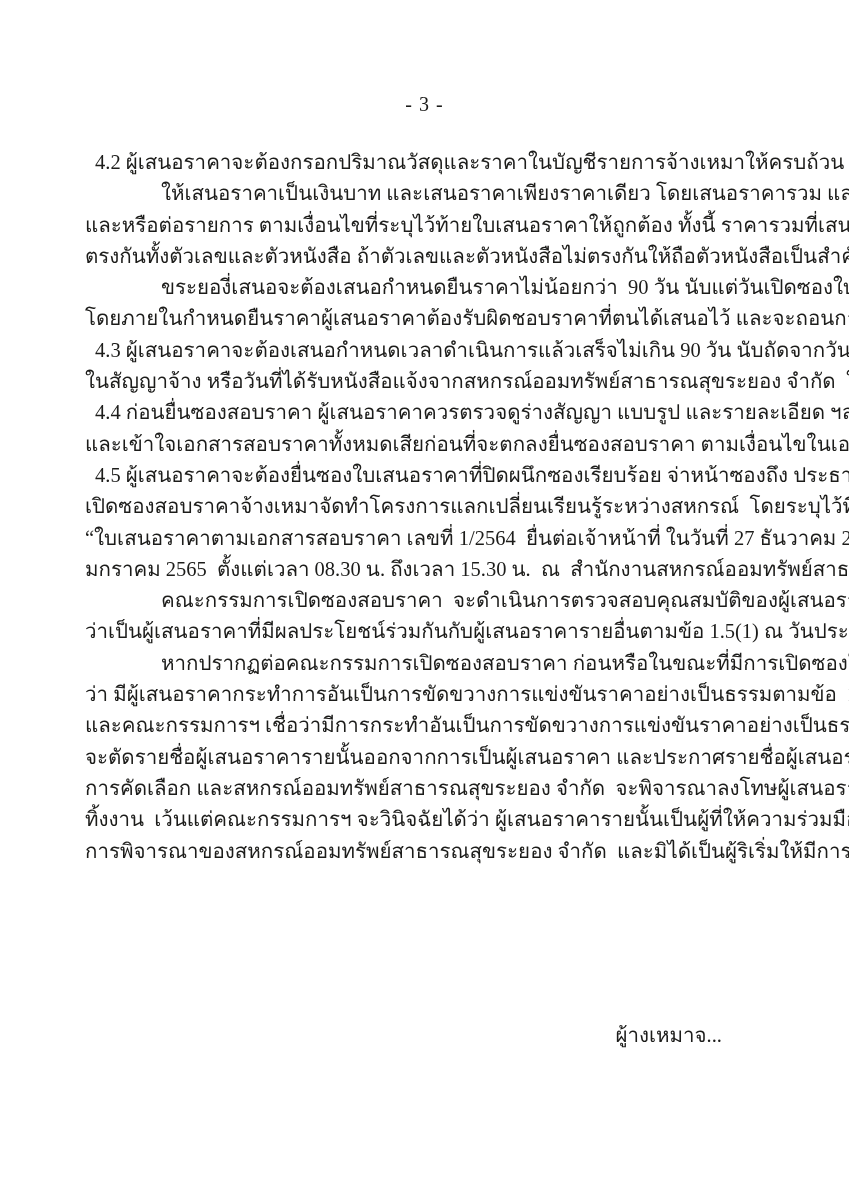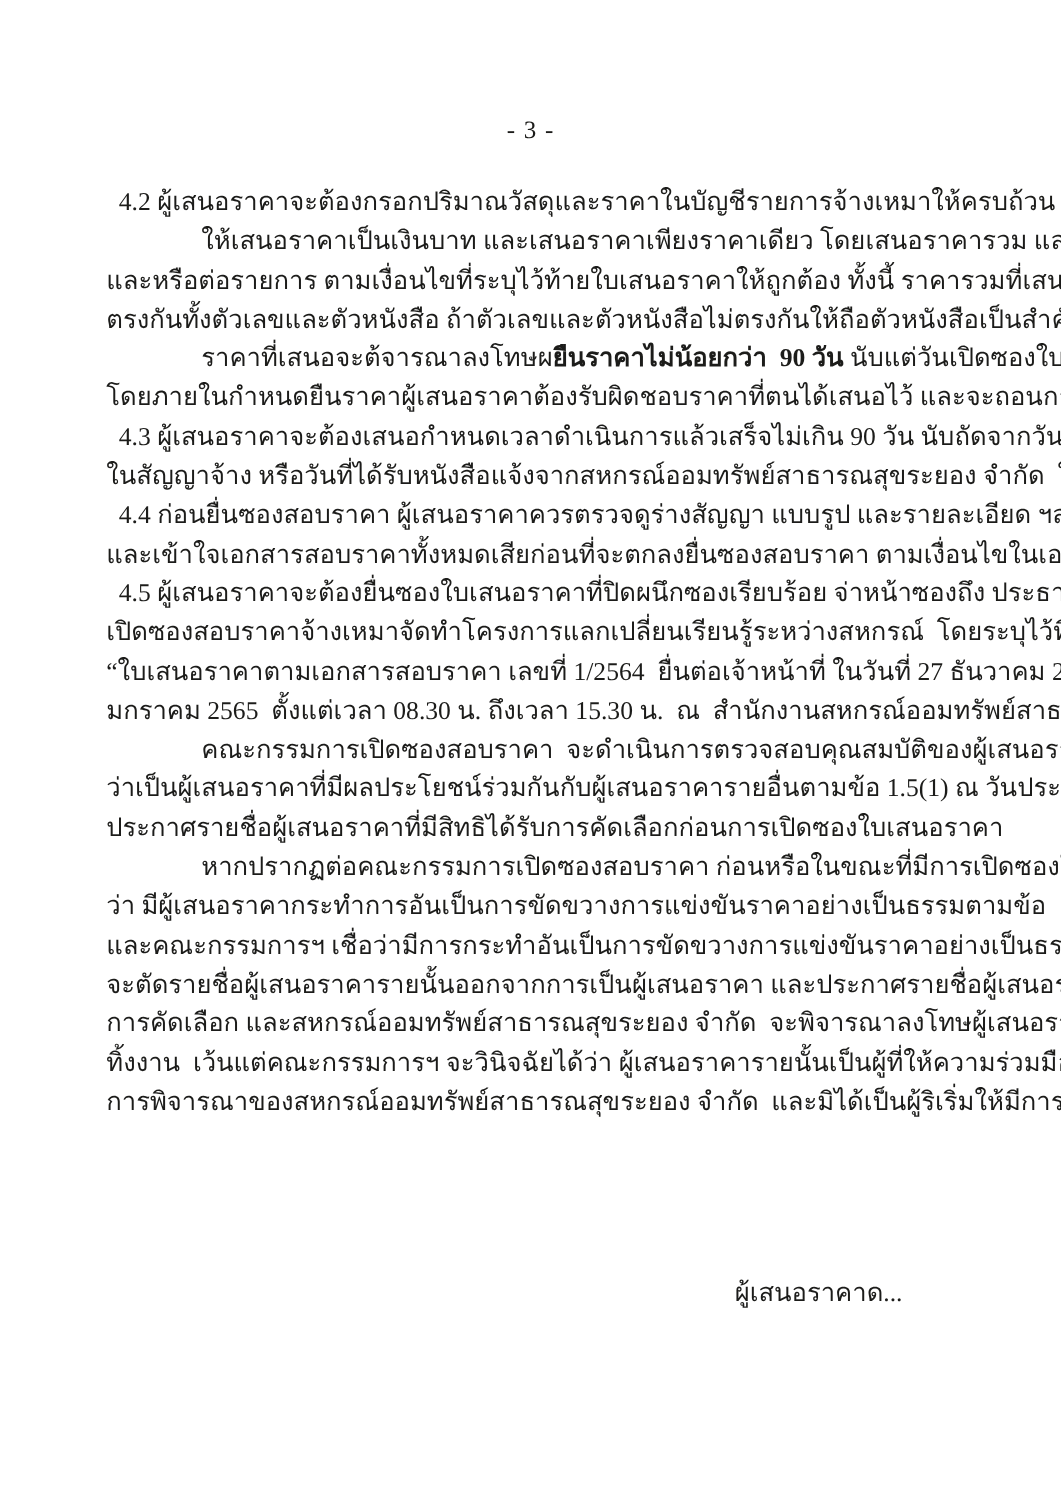--- a/index.html
+++ b/index.html
@@ -40,56 +40,55 @@
     white-space: pre;
     font-size: 20.5px;
     line-height: 31.3px;
     height: 31.3px;
     overflow: visible;
   }
   .indent-none { padding-left: 0; }
   .indent-item { padding-left: 10px; }
   .indent-para { padding-left: 76px; }
   .run { font-weight: normal; }
-  .run-bold { font-weight: bold; }
+  .run-bold { font-weight: normal; }
   .footer-line {
     position: absolute;
     top: 1020px;
     right: 127px;
     font-size: 20.5px;
     line-height: 31.3px;
   }
 </style>
 </head>
 <body>
 
 <div class="page">
   <div class="page-number">- 3 -</div>
 
   <div class="content">
       <div class="line indent-item"><span class="run">4.2 ผู้เสนอราคาจะต้องกรอกปริมาณวัสดุและราคาในบัญชีรายการจ้างเหมาให้ครบถ้วน</span></div>
       <div class="line indent-para"><span class="run">ให้เสนอราคาเป็นเงินบาท และเสนอราคาเพียงราคาเดียว โดยเสนอราคารวม และหรือราคาต่อหน่วย</span></div>
       <div class="line indent-none"><span class="run">และหรือต่อรายการ ตามเงื่อนไขที่ระบุไว้ท้ายใบเสนอราคาให้ถูกต้อง ทั้งนี้ ราคารวมที่เสนอจะต้อง</span></div>
       <div class="line indent-none"><span class="run">ตรงกันทั้งตัวเลขและตัวหนังสือ ถ้าตัวเลขและตัวหนังสือไม่ตรงกันให้ถือตัวหนังสือเป็นสำคัญ  โดยคิดราคา</span></div>
-      <div class="line indent-para"><span class="run">ราคาที่เสนอจะต้จารณาลงโทษผ</span><span class="run run-bold">ยืนราคาไม่น้อยกว่า  90 วัน</span><span class="run"> นับแต่วันเปิดซองใบเสนอราคา</span></div>
+      <div class="line indent-para"><span class="run">ขระยองี่เสนอจะต้องเสนอกำหนด</span><span class="run run-bold">ยืนราคาไม่น้อยกว่า  90 วัน</span><span class="run"> นับแต่วันเปิดซองใบเสนอราคา</span></div>
       <div class="line indent-none"><span class="run">โดยภายในกำหนดยืนราคาผู้เสนอราคาต้องรับผิดชอบราคาที่ตนได้เสนอไว้ และจะถอนการเสนอราคามิได้</span></div>
       <div class="line indent-item"><span class="run">4.3 ผู้เสนอราคาจะต้องเสนอกำหนดเวลาดำเนินการแล้วเสร็จไม่เกิน 90 วัน นับถัดจากวันลงนาม</span></div>
       <div class="line indent-none"><span class="run">ในสัญญาจ้าง หรือวันที่ได้รับหนังสือแจ้งจากสหกรณ์ออมทรัพย์สาธารณสุขระยอง จำกัด  ให้เริ่มทำงาน</span></div>
       <div class="line indent-item"><span class="run">4.4 ก่อนยื่นซองสอบราคา ผู้เสนอราคาควรตรวจดูร่างสัญญา แบบรูป และรายละเอียด ฯลฯ ให้ถี่ถ้วน</span></div>
       <div class="line indent-none"><span class="run">และเข้าใจเอกสารสอบราคาทั้งหมดเสียก่อนที่จะตกลงยื่นซองสอบราคา ตามเงื่อนไขในเอกสารสอบราคา</span></div>
       <div class="line indent-item"><span class="run">4.5 ผู้เสนอราคาจะต้องยื่นซองใบเสนอราคาที่ปิดผนึกซองเรียบร้อย จ่าหน้าซองถึง ประธานคณะกรรมการ</span></div>
       <div class="line indent-none"><span class="run">เปิดซองสอบราคาจ้างเหมาจัดทำโครงการแลกเปลี่ยนเรียนรู้ระหว่างสหกรณ์  โดยระบุไว้ที่หน้าซองว่า</span></div>
       <div class="line indent-none"><span class="run">“ใบเสนอราคาตามเอกสารสอบราคา เลขที่ 1/2564  ยื่นต่อเจ้าหน้าที่ ในวันที่ 27 ธันวาคม 2564  ถึงวันที่ 10</span></div>
       <div class="line indent-none"><span class="run">มกราคม 2565  ตั้งแต่เวลา 08.30 น. ถึงเวลา 15.30 น.  ณ  สำนักงานสหกรณ์ออมทรัพย์สาธารณสุขระยอง จำกัด</span></div>
       <div class="line indent-para"><span class="run">คณะกรรมการเปิดซองสอบราคา  จะดำเนินการตรวจสอบคุณสมบัติของผู้เสนอราคาแต่ละราย</span></div>
       <div class="line indent-none"><span class="run">ว่าเป็นผู้เสนอราคาที่มีผลประโยชน์ร่วมกันกับผู้เสนอราคารายอื่นตามข้อ 1.5(1) ณ วันประกาศสอบราคาหรือไม่ และ</span></div>
-      <div class="line indent-none"><span class="run">ประกาศรายชื่อผู้เสนอราคาที่มีสิทธิได้รับการคัดเลือกก่อนการเปิดซองใบเสนอราคา</span></div>
       <div class="line indent-para"><span class="run">หากปรากฏต่อคณะกรรมการเปิดซองสอบราคา ก่อนหรือในขณะที่มีการเปิดซองใบเสนอราคา</span></div>
       <div class="line indent-none"><span class="run">ว่า มีผู้เสนอราคากระทำการอันเป็นการขัดขวางการแข่งขันราคาอย่างเป็นธรรมตามข้อ  1.5(2)</span></div>
       <div class="line indent-none"><span class="run">และคณะกรรมการฯ เชื่อว่ามีการกระทำอันเป็นการขัดขวางการแข่งขันราคาอย่างเป็นธรรม คณะกรรมการฯ</span></div>
       <div class="line indent-none"><span class="run">จะตัดรายชื่อผู้เสนอราคารายนั้นออกจากการเป็นผู้เสนอราคา และประกาศรายชื่อผู้เสนอราคาที่มีสิทธิได้รับ</span></div>
       <div class="line indent-none"><span class="run">การคัดเลือก และสหกรณ์ออมทรัพย์สาธารณสุขระยอง จำกัด  จะพิจารณาลงโทษผู้เสนอราคาดังกล่าวเป็นผู้</span></div>
       <div class="line indent-none"><span class="run">ทิ้งงาน  เว้นแต่คณะกรรมการฯ จะวินิจฉัยได้ว่า ผู้เสนอราคารายนั้นเป็นผู้ที่ให้ความร่วมมือเป็นประโยชน์ต่อ</span></div>
       <div class="line indent-none"><span class="run">การพิจารณาของสหกรณ์ออมทรัพย์สาธารณสุขระยอง จำกัด  และมิได้เป็นผู้ริเริ่มให้มีการกระทำดังกล่าว</span></div>
     </div>
 
-  <div class="footer-line">ผู้เสนอราคาด...</div>
+  <div class="footer-line">ผู้างเหมาจ...</div>
 </div>
 
 </body></html>

